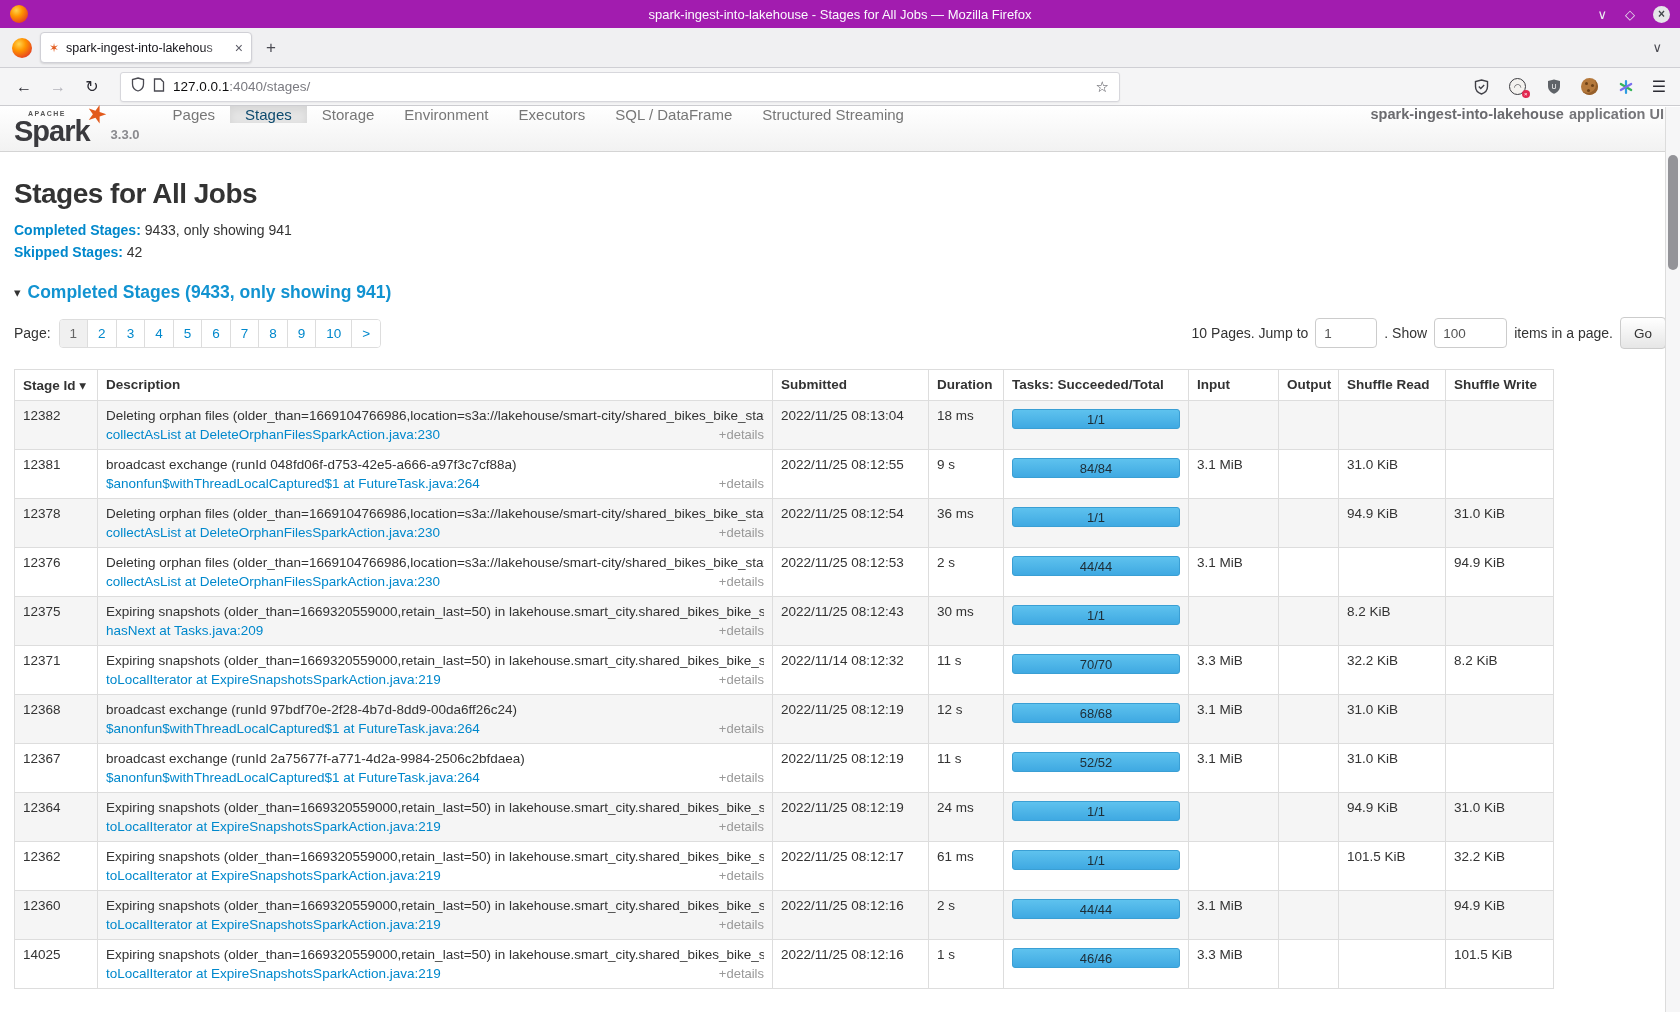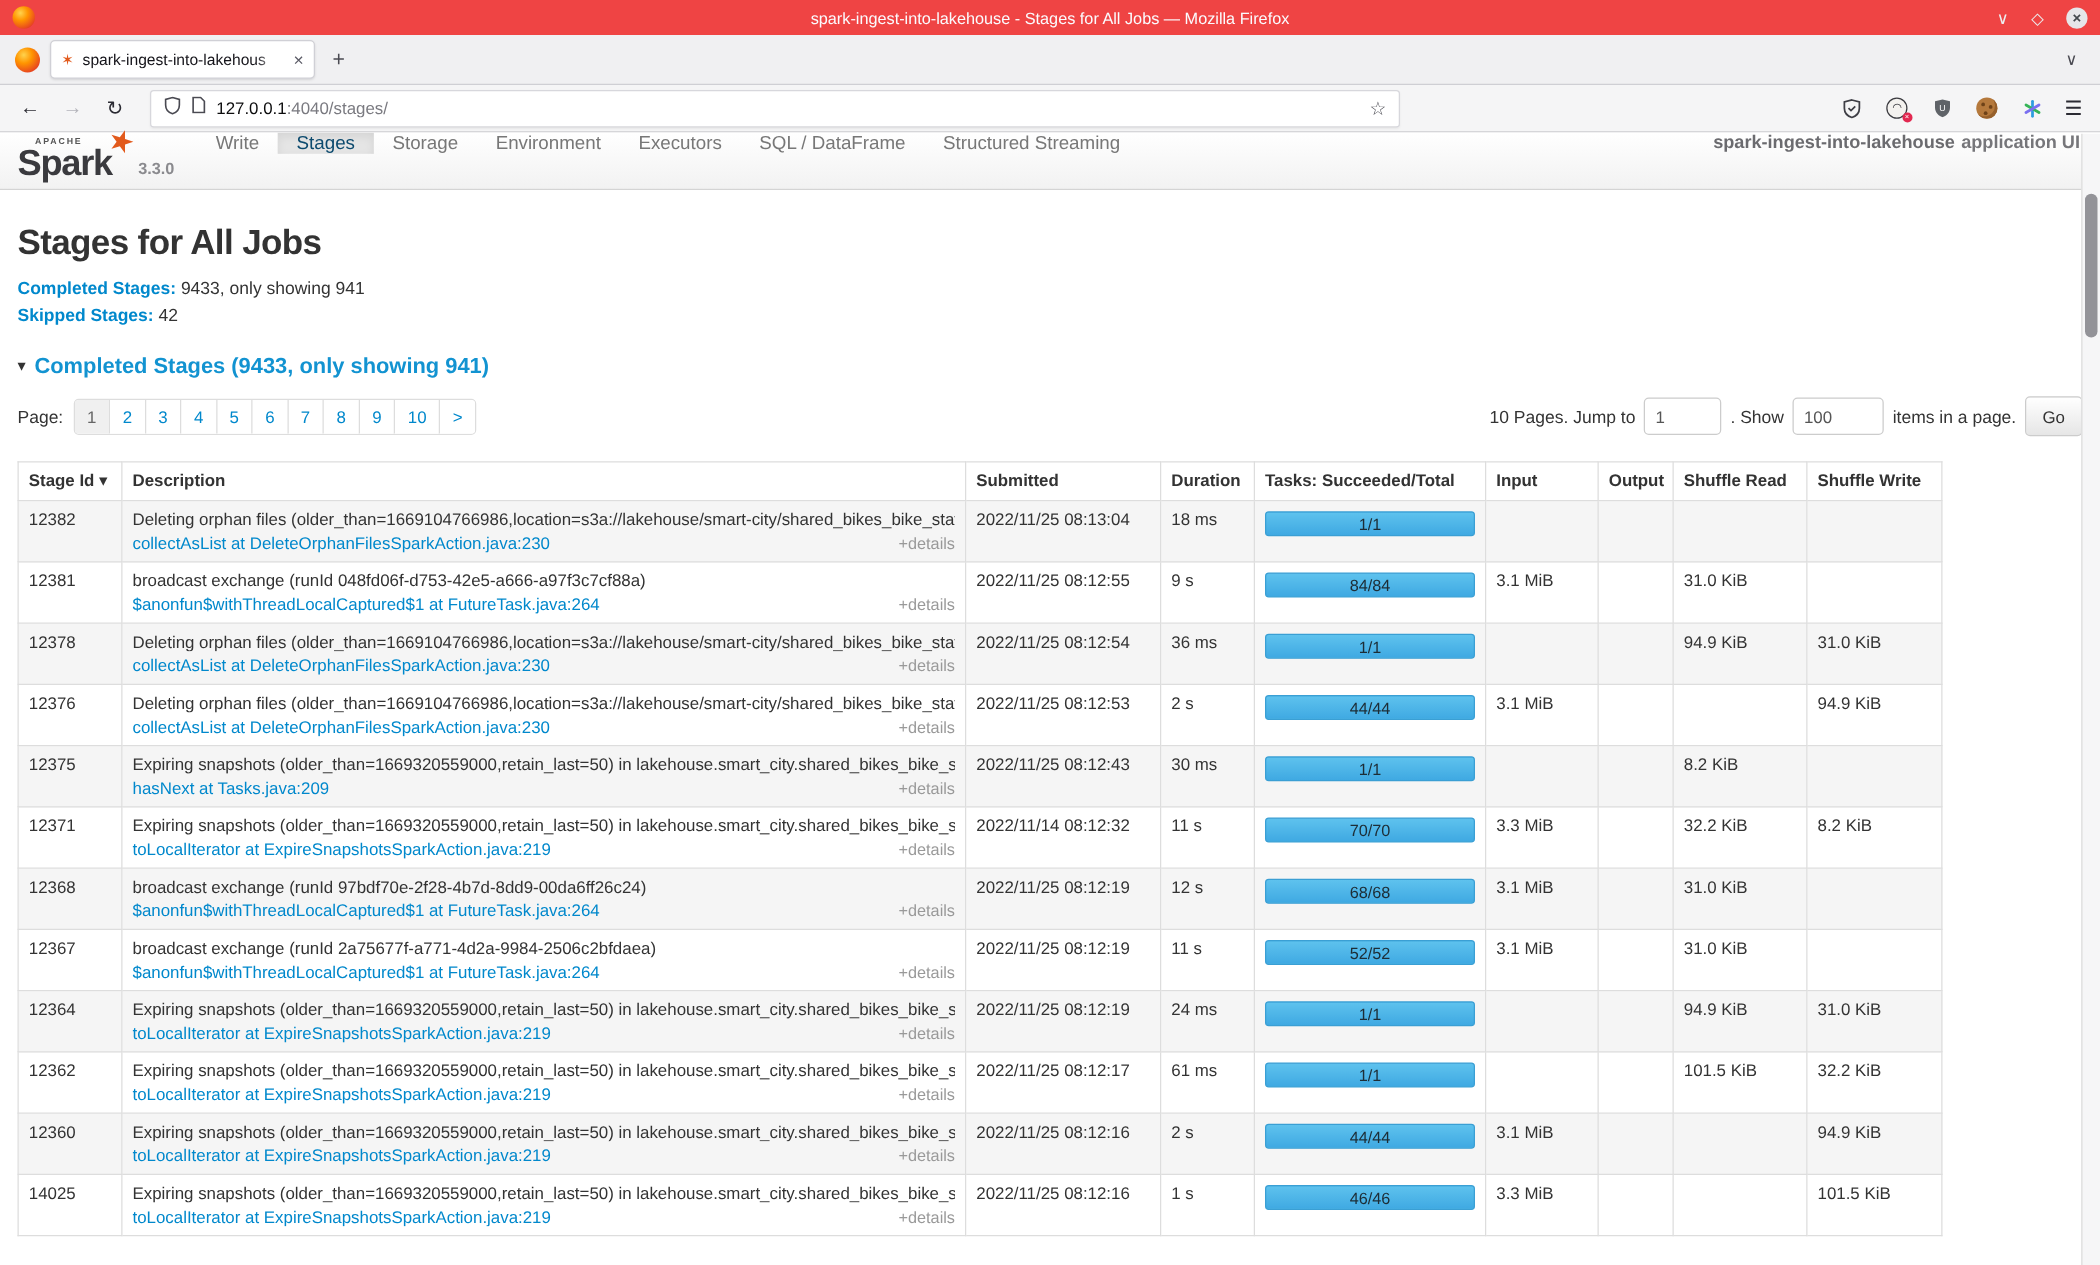--- a/index.html
+++ b/index.html
@@ -1,20 +1,20 @@
 <!DOCTYPE html>
 <html><head>
 <meta charset="utf-8">
 <style>
   * { margin:0; padding:0; box-sizing:border-box; }
   html,body { width:1680px; height:1012px; overflow:hidden; }
   body { font-family:"Liberation Sans","DejaVu Sans",sans-serif; background:#ffffff; position:relative; }
 
   
-  .titlebar { height:28px; background:#ef4444; display:flex; align-items:center; padding:0 10px; position:relative; }
+  .titlebar { height:28px; background:#a21caf; display:flex; align-items:center; padding:0 10px; position:relative; }
   .ff-logo { width:18px; height:18px; border-radius:50%; background:radial-gradient(circle at 35% 30%, #ffd34d 0%, #ff9500 35%, #e8471f 75%, #b5121b 100%); flex:0 0 auto; }
   .titlebar-title { position:absolute; left:0; right:0; text-align:center; color:#fbfbfe; font-size:13px; }
   .win-controls { margin-left:auto; display:flex; align-items:center; gap:18px; z-index:2; }
   .win-btn { color:#eceff1; font-size:13px; line-height:1; cursor:default; }
   .win-close { width:17px; height:17px; background:#e6e6e9; color:#43484d; border-radius:50%; display:flex; align-items:center; justify-content:center; font-size:12px; font-weight:bold; }
 
   
   .tabstrip { height:40px; background:#f0f0f2; display:flex; align-items:center; padding:0 8px; position:relative; border-bottom:1px solid #cfcfd4; }
   .ff-logo-small { width:20px; height:20px; border-radius:50%; background:radial-gradient(circle at 35% 30%, #ffd34d 0%, #ff9500 35%, #e8471f 75%, #b5121b 100%); margin:0 8px 0 4px; }
   .tab { width:212px; height:31px; background:#ffffff; border:1px solid #d0d0d6; border-radius:4px; box-shadow:0 1px 2px rgba(0,0,0,.12); display:flex; align-items:center; padding:0 8px; gap:7px; }
@@ -173,21 +173,21 @@
 <div class="spark-nav">
   <div class="spark-brand">
     <span class="spark-logo">
       <span class="apache">APACHE</span>
       <span class="word">Spark</span>
       <span class="star">★</span>
     </span>
     <span class="spark-version">3.3.0</span>
   </div>
   <div class="spark-tabs">
-      <div class="spark-tab">Write</div>
+      <div class="spark-tab">Pages</div>
       <div class="spark-tab active">Stages</div>
       <div class="spark-tab">Storage</div>
       <div class="spark-tab">Environment</div>
       <div class="spark-tab">Executors</div>
       <div class="spark-tab">SQL / DataFrame</div>
       <div class="spark-tab">Structured Streaming</div>
     </div>
   <div class="spark-appname">
     <b>spark-ingest-into-lakehouse</b>
     <span>application UI</span>

